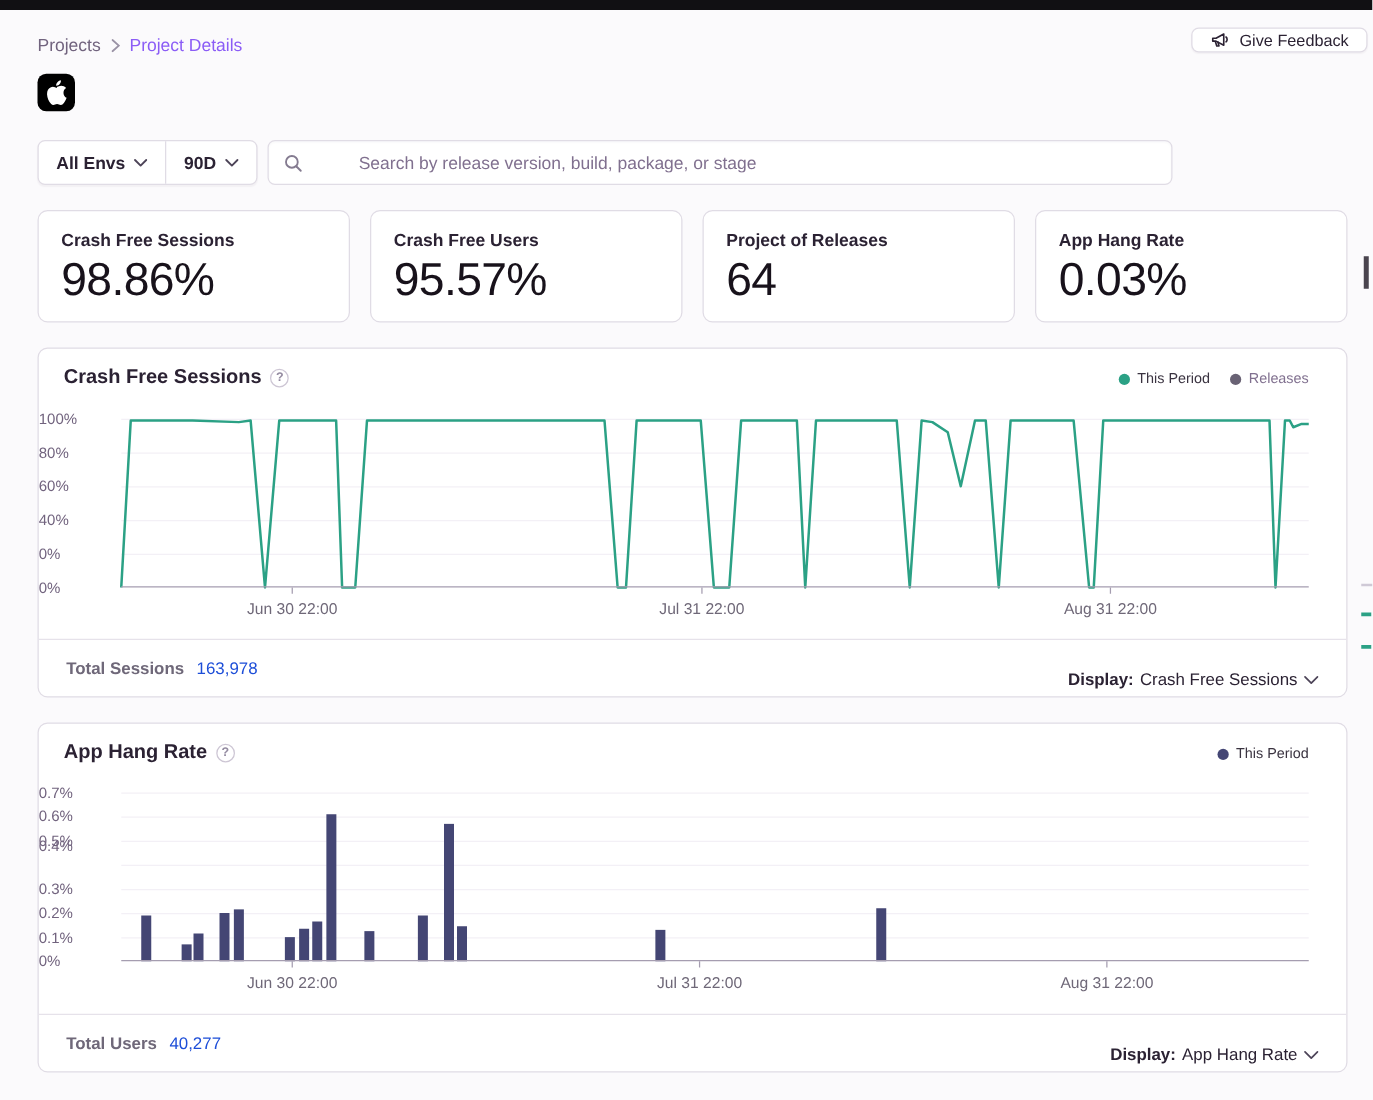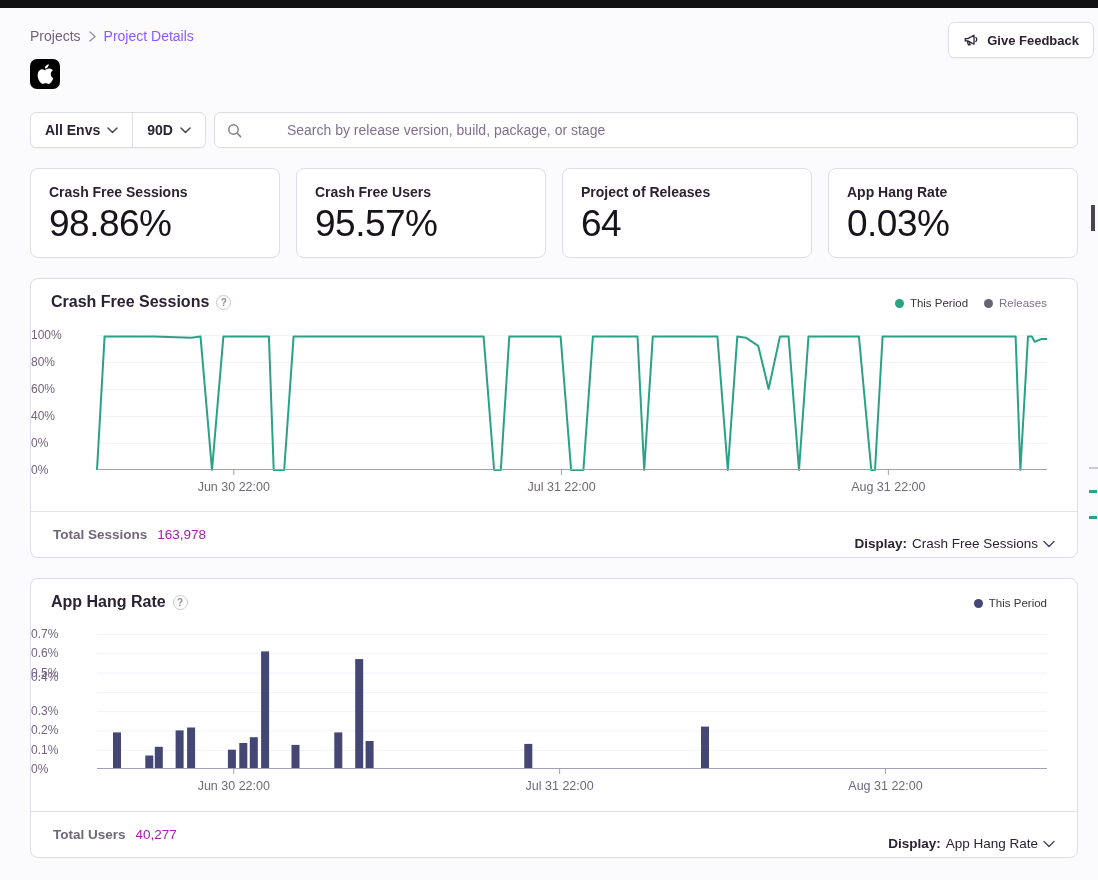--- a/index.html
+++ b/index.html
@@ -9,31 +9,31 @@
   .topbar { position:absolute; top:0; left:0; width:1098px; height:8px; background:#111013; }
 
   .content { position:absolute; left:30px; top:8px; width:1048px; }
 
   
   .crumb-row { position:absolute; top:20px; left:0; display:flex; align-items:center; gap:8px; font-size:14px; }
   .crumb-link { color:#71637E; cursor:pointer; }
   .crumb-current { color:#8b5cf6; }
   .crumb-sep { display:flex; align-items:center; }
 
-  .feedback-btn { position:absolute; top:14px; right:-16px; height:36px; display:flex; align-items:center; gap:8px;
-    background:#fff; border:1px solid #E0DCE5; border-radius:6px; padding:0 14px; font-size:13px; font-weight:bold;
+  .feedback-btn { position:absolute; top:14px; right:-16px; height:20px; display:flex; align-items:center; gap:8px;
+    background:#fff; border:1px solid #E0DCE5; border-radius:6px; padding:0 14px; font-size:13px; font-weight:normal;
     color:#2B2233; box-shadow:0 1px 1px rgba(43,34,51,0.04); cursor:pointer; }
 
   
   .title-row { position:absolute; top:51px; left:0; display:flex; align-items:center; gap:9px; }
   .apple-badge { width:30px; height:30px; background:#000; border-radius:7px; display:flex; align-items:center; justify-content:center; }
   .proj-title { font-size:23px; font-weight:bold; color:#24192F; letter-spacing:0.2px; }
 
   
-  .filter-row { position:absolute; top:104px; left:0; width:1048px; display:flex; gap:8px; }
+  .filter-row { position:absolute; top:104px; left:0; width:908px; display:flex; gap:8px; }
   .seg-control { display:flex; align-items:stretch; background:#fff; border:1px solid #E0DCE5; border-radius:6px; height:36px;
     box-shadow:0 1px 1px rgba(43,34,51,0.04); }
   .seg-item { display:flex; align-items:center; gap:7px; padding:0 14px; font-size:14px; font-weight:bold; color:#2B2233; cursor:pointer; }
   .seg-divider { width:1px; background:#E0DCE5; margin:0; }
   .search-box { flex:1; height:36px; background:#fff; border:1px solid #E0DCE5; border-radius:6px; display:flex; align-items:center;
     padding:0 12px; gap:9px; box-shadow:inset 0 1px 2px rgba(43,34,51,0.03); }
   .search-box input { border:none; outline:none; flex:1; font-size:14px; font-family:"Liberation Sans", sans-serif; color:#ec4899; background:transparent;margin-left:36px; }
   .search-box input::placeholder { color:#80708F; }
 
   
@@ -57,21 +57,21 @@
   .legend-dot { width:9px; height:9px; border-radius:50%; }
 
   .ytick { position:absolute; left:0; width:58px; font-size:12px; color:#71637E; height:16px; line-height:16px; }
   .xtick { position:absolute; transform:translateX(-50%); font-size:12.5px; color:#6F6878; white-space:nowrap; }
   .plot-svg { position:absolute; left:66px; overflow:visible; }
 
   .chart-footer { position:absolute; bottom:0; left:0; right:0; height:46px; border-top:1px solid #E6E2EA;
     display:flex; justify-content:space-between; align-items:center; padding:0 22px; }
   .footer-left { display:flex; align-items:center; gap:10px; font-size:13.5px; }
   .footer-metric-label { font-weight:bold; color:#6F6879; }
-  .footer-metric-value { color:#a21caf; }
+  .footer-metric-value { color:#1d4ed8; }
   .display-select { display:flex; align-items:center; gap:5px; font-size:13.5px; cursor:pointer;margin-top:18px; }
   .display-label { font-weight:bold; color:#2B2233; }
   .display-value { color:#2B2233; }
 
   
   .frag { position:absolute; }
   .frag-bar { left:1091px; top:205px; width:4px; height:26px; background:#4A444E; }
   .frag-dash-light { left:1089px; top:467px; width:9px; height:2px; background:#CFC9D6; }
   .frag-dash-teal-1 { left:1089px; top:490px; width:8px; height:3px; background:#2BA185; }
   .frag-dash-teal-2 { left:1089px; top:516px; width:8px; height:3px; background:#2BA185; }

